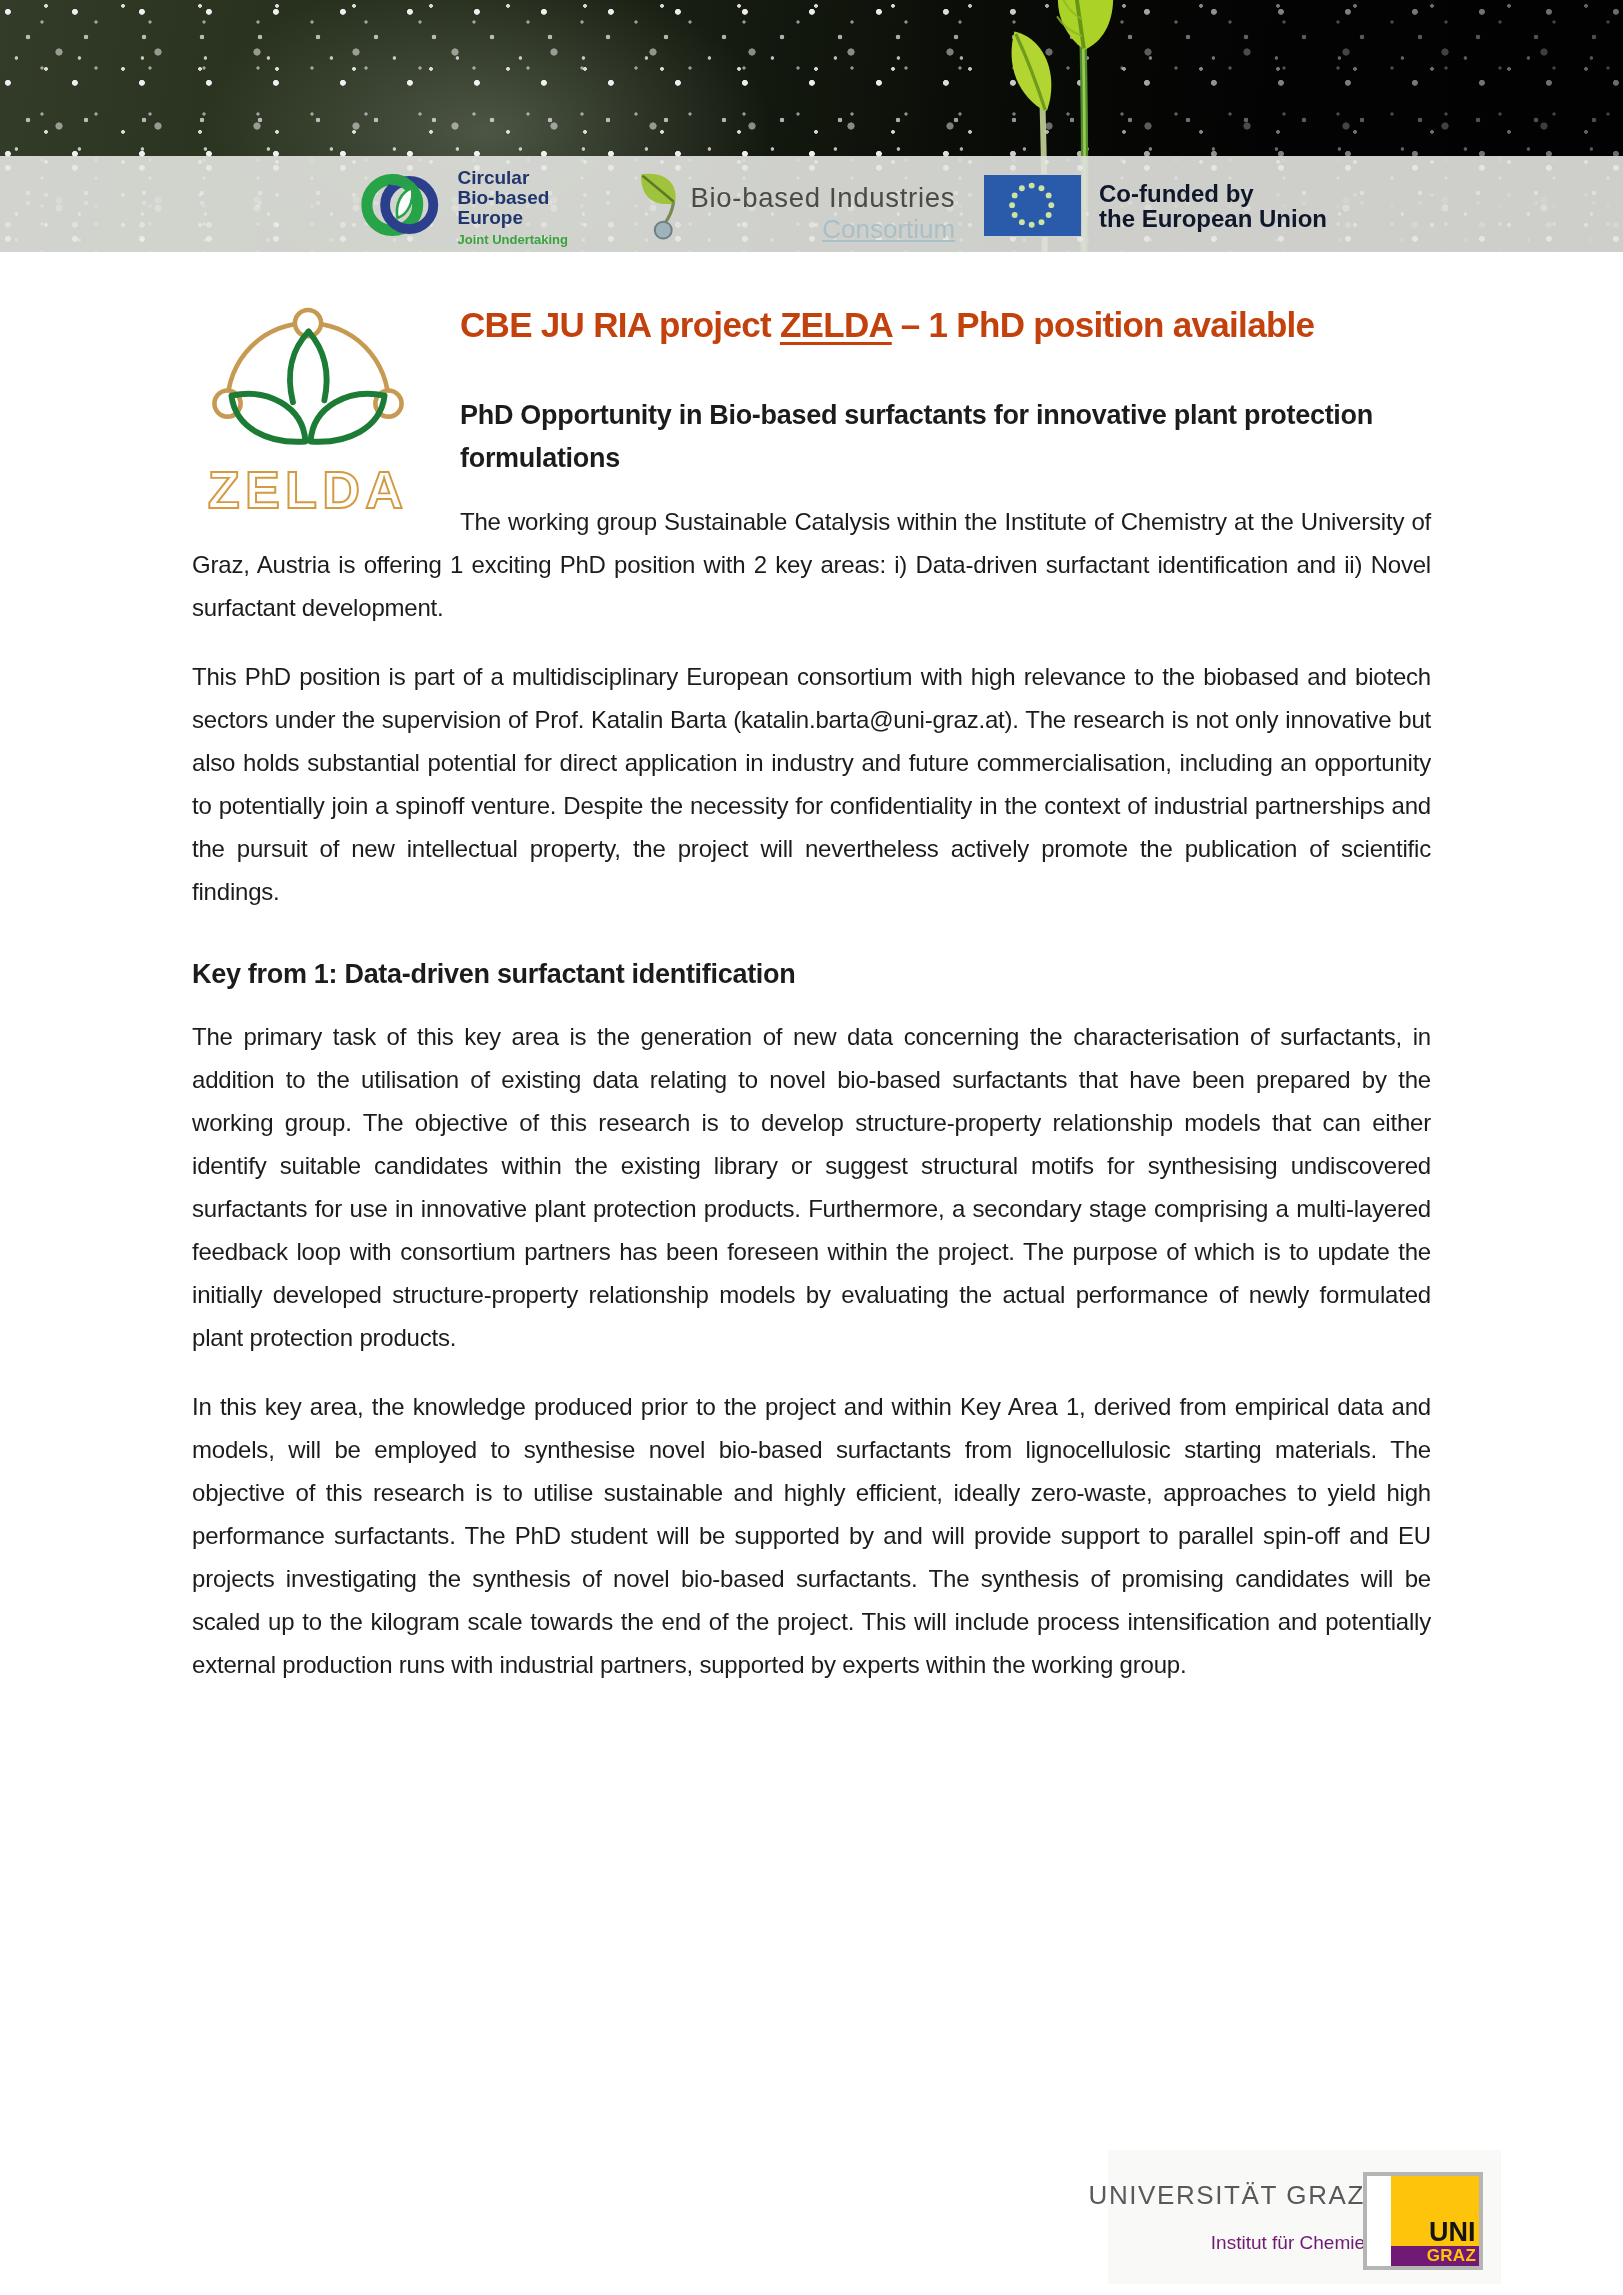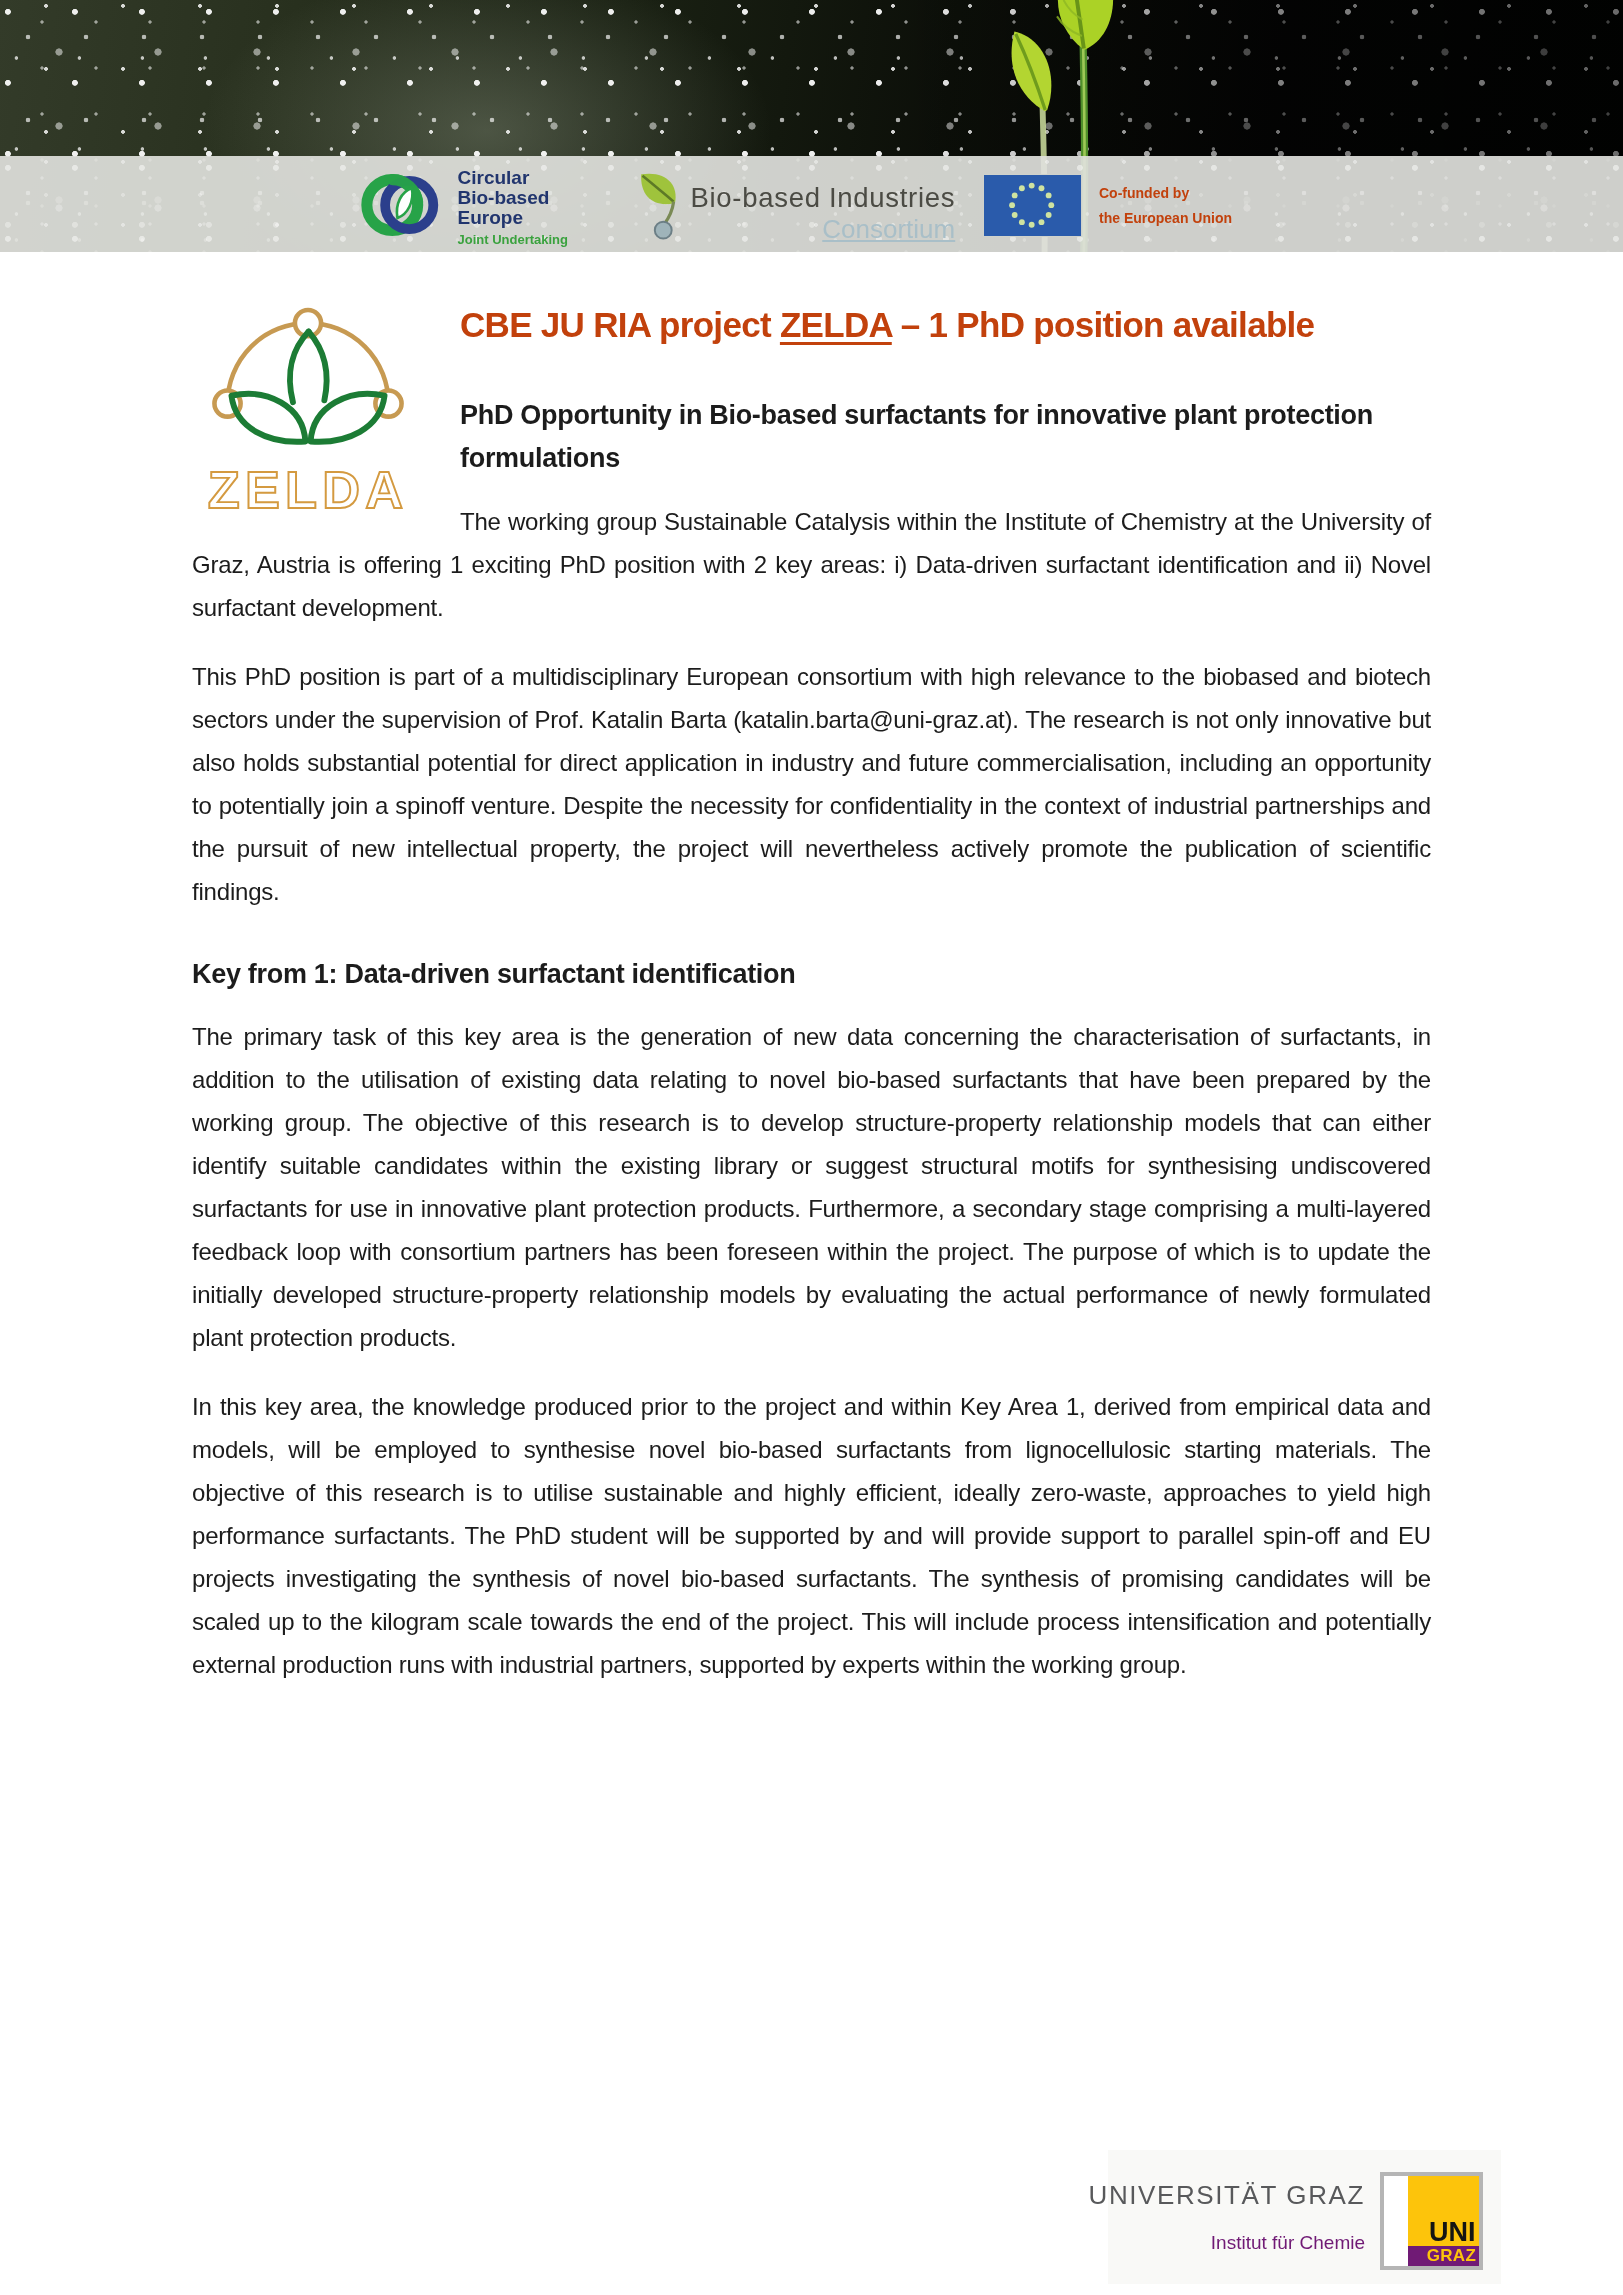--- a/index.html
+++ b/index.html
@@ -42,37 +42,37 @@
   .cbe-logo { position:absolute; left:361px; top:6.5px; display:flex; }
   .cbe-text { margin-left:10.5px; padding-top:5.2px; }
   .cbe-title { font-size:19px; line-height:20px; font-weight:700; color:#21356e; white-space:pre-line; }
   .cbe-tag { font-size:13px; font-weight:700; color:#3aa23e; margin-top:3.9px; border-bottom:2px solid #3aa23e; display:inline-block; padding-bottom:13px;}
   .bic-logo { position:absolute; left:636px; top:14.4px; display:flex; }
   .bic-text { margin-left:6.5px; padding-top:11.8px; }
   .bic-line1 { font-size:27.5px; color:#4b4b44; letter-spacing:0.7px; }
   .bic-line2 { font-size:26px; color:#a9bfc8; text-align:right; margin-top:0px;text-decoration:underline; }
   .eu-logo { position:absolute; left:983px; top:18.3px; display:flex; }
   .eu-flag { width:99px; height:63px; background:#2a5bab; border:1.3px solid #cfd2cc; position:relative; }
-  .eu-text { margin-left:17px; padding-top:7.2px; font-size:14px; line-height:25px; font-weight:700; color:#c2410c; white-space:pre-line; }
+  .eu-text { margin-left:17px; padding-top:7.2px; font-size:24px; line-height:25px; font-weight:700; color:#0f172a; white-space:pre-line; }
 
   
   .content { padding:36px 192px 0 192px; }
   .zelda-float { float:left; width:232px; height:229px; margin:3.3px 36px 6.5px 0; }
   .doc-title { font-size:35px; font-weight:700; line-height:47px; color:#c2410c; margin:13px 0 46px; letter-spacing:-0.7px; }
   .doc-title .proj { text-decoration:underline; text-underline-offset:5.2px; text-decoration-thickness:2.6px; }
   .subtitle { font-size:27px; font-weight:700; line-height:43px; margin:0 0 19.6px; letter-spacing:-0.3px; }
   .para { font-size:24px; line-height:43px; text-align:justify; margin:0 0 26px; letter-spacing:-0.2px; }
   .section-heading { font-size:27px; font-weight:700; margin:46px 0 25px; letter-spacing:-0.3px; }
 
   
   .footer { position:absolute; left:1108px; top:2150px; width:393px; height:134px; background:#f9f9f7; }
   .footer-text { position:absolute; right:136px; top:30px; text-align:right; }
   .footer-univ { font-size:26px; color:#58595b; letter-spacing:1.6px; white-space:nowrap; }
   .footer-inst { font-size:19px; color:#701a75; margin-top:21px; }
-  .unigraz-logo { position:absolute; right:18.3px; top:21.6px; width:103px; height:98px; border:4.6px solid #b5b5b5; background:#ffffff; }
+  .unigraz-logo { position:absolute; right:18.3px; top:21.6px; width:120px; height:98px; border:4.6px solid #b5b5b5; background:#ffffff; }
   .ug-yellow { position:absolute; left:24px; top:0; right:0; bottom:0; background:#fdc40b; }
   .ug-uni { position:absolute; right:3.3px; bottom:19.6px; font-size:27px; font-weight:800; color:#151513; line-height:1; }
   .ug-strip { position:absolute; left:24px; right:0; bottom:0; height:19.6px; background:#701a75; color:#fdc40b; font-size:17px; font-weight:800; text-align:right; line-height:19.6px; padding-right:2.6px; letter-spacing:0.3px; }
 </style>
 </head>
 <body>
 
 <div class="header">
   <div class="dots"></div>
   <div class="shade"></div>

